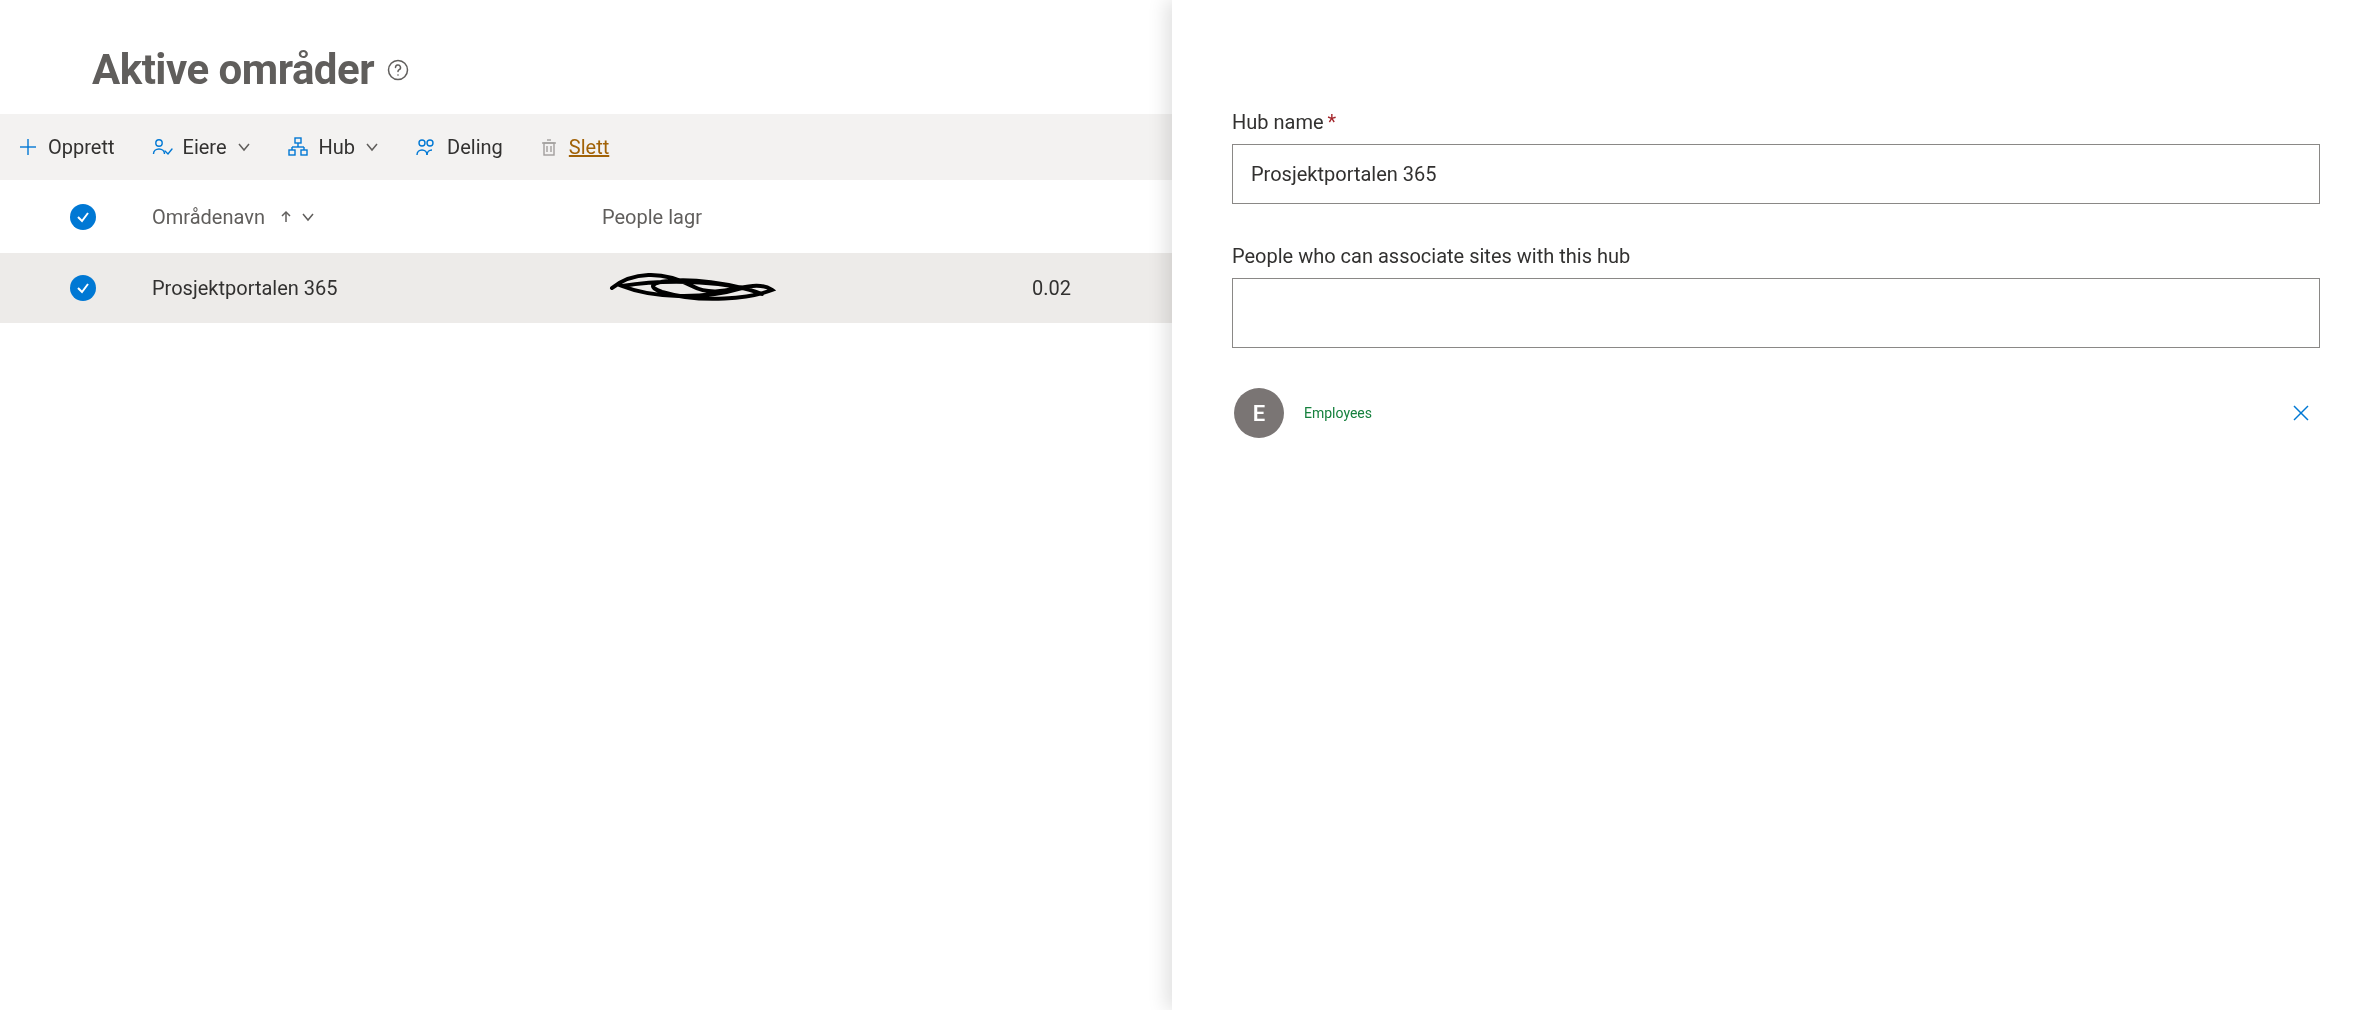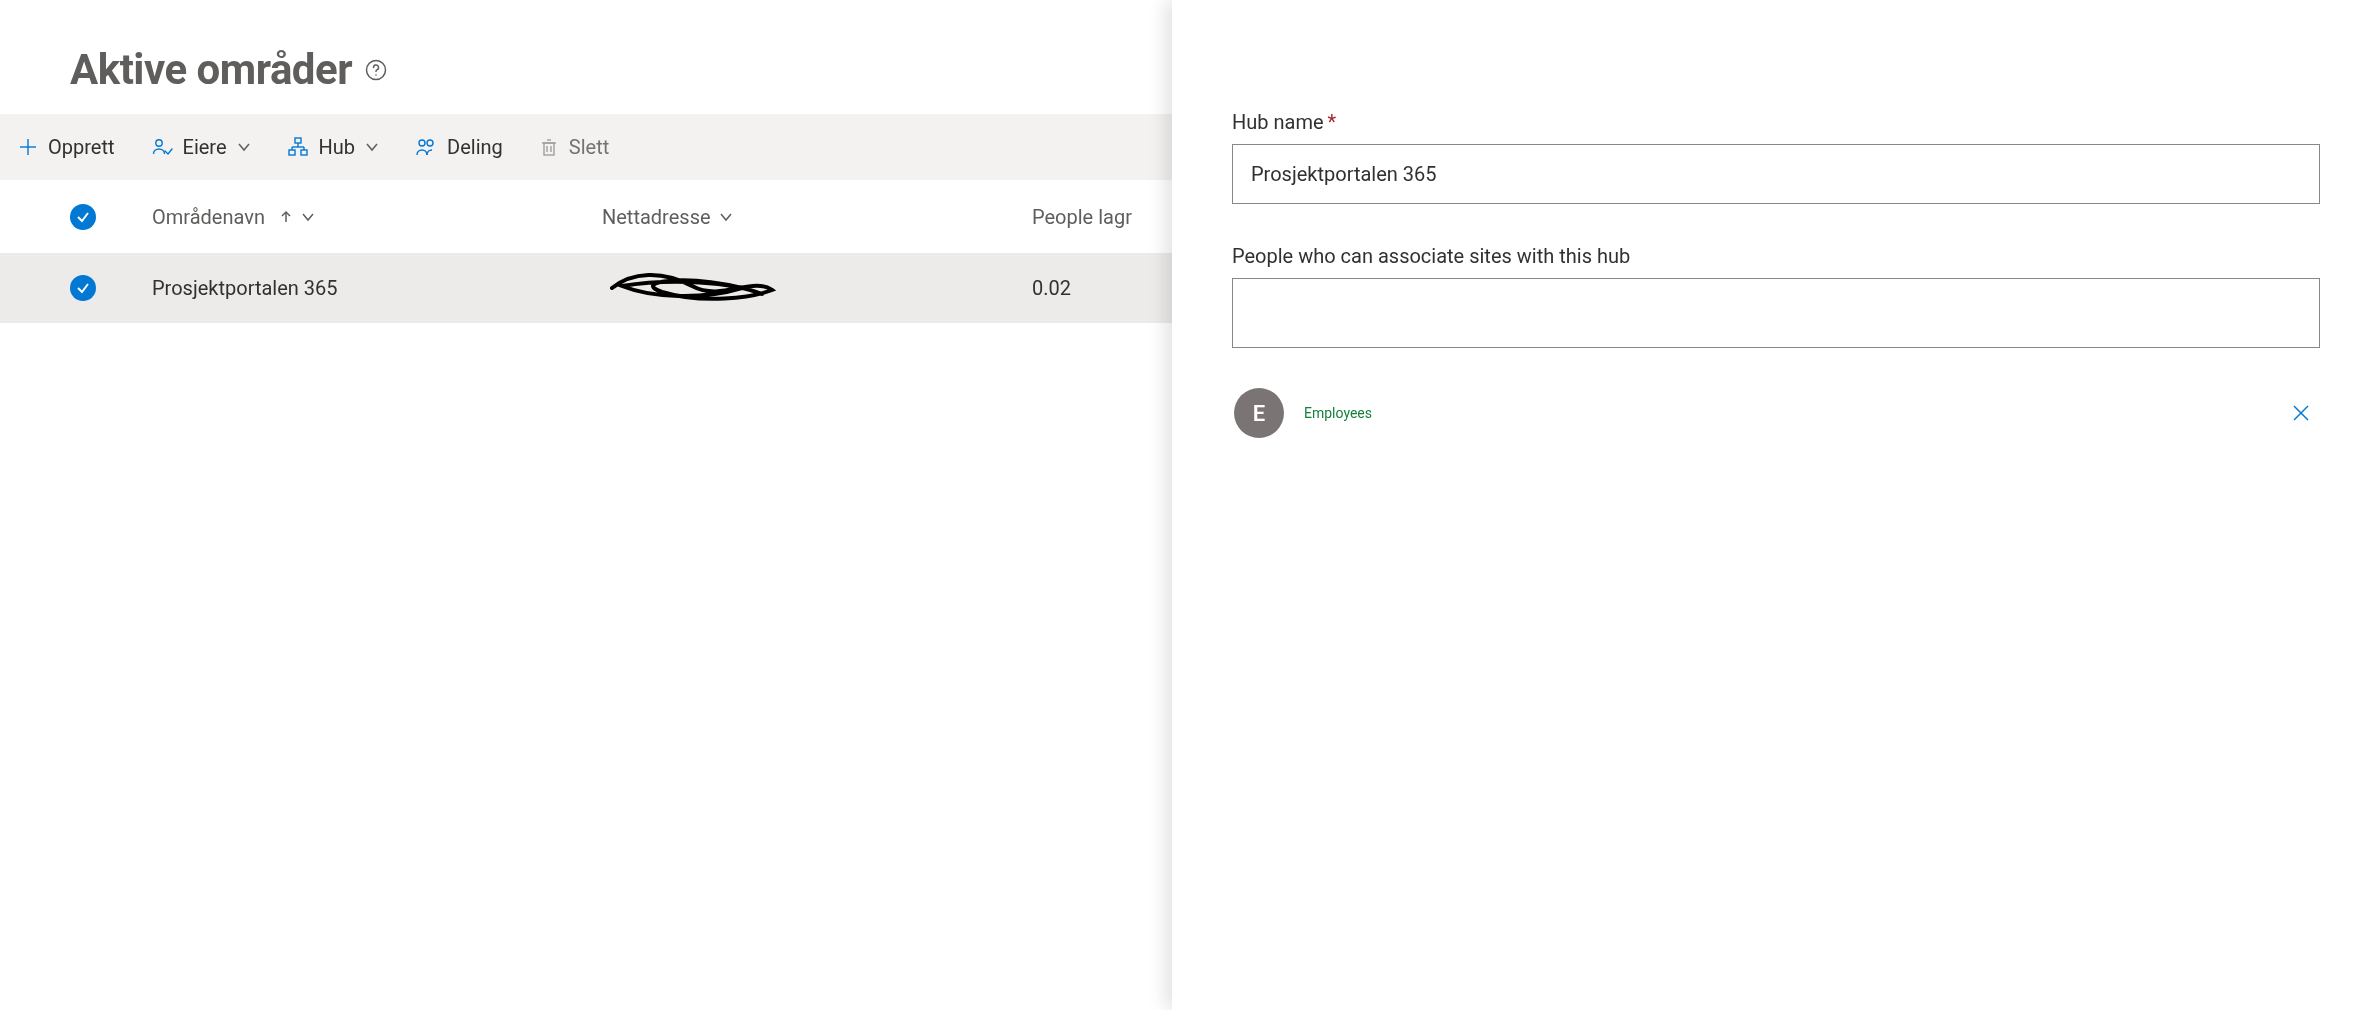--- a/index.html
+++ b/index.html
@@ -23,21 +23,21 @@
     position: relative;
     overflow: hidden;
   }
   .left-inner {
     padding: 0;
   }
   .page-title {
     font-size: 42px;
     font-weight: 700;
     color: #605e5c;
-    padding: 45px 0 20px 70px;
+    padding: 45px 0 20px 92px;
     display: flex;
     align-items: center;
     gap: 12px;
     letter-spacing: -0.5px;
   }
   .help-icon {
     display: inline-flex;
     width: 24px;
     height: 24px;
     align-items: center;
@@ -55,21 +55,22 @@
   .toolbar-btn {
     display: inline-flex;
     align-items: center;
     gap: 10px;
     font-size: 20px;
     color: #323130;
     cursor: pointer;
     padding: 6px 4px;
   }
   .toolbar-btn.disabled {
-    color: #737373;
+    color: #a16207;
+    text-decoration: underline;
   }
   .toolbar-icon { display:inline-flex; color:#0078d4; }
   .toolbar-btn.disabled .toolbar-icon { color:#a19f9d; }
   .chevron-icon { display:inline-flex; color:#605e5c; }
   .table-header {
     display:flex;
     align-items:center;
     height:73px;
     padding: 0 0 0 70px;
     font-size: 20px;
@@ -259,28 +260,20 @@
                 <line x1="7" y1="12" x2="7" y2="2"></line>
                 <polyline points="3,6 7,2 11,6"></polyline>
               </svg>
           </span>
           <span class="chevron-icon">
             <svg width="14" height="14" viewBox="0 0 14 14" stroke="currentColor" stroke-width="1.5" fill="none">
                 <polyline points="2,4 7,10 12,4"></polyline>
               </svg>
           </span>
         </div>
-        <div class="col-url">
-          <span>Nettadresse</span>
-          <span class="chevron-icon">
-            <svg width="14" height="14" viewBox="0 0 14 14" stroke="currentColor" stroke-width="1.5" fill="none">
-                <polyline points="2,4 7,10 12,4"></polyline>
-              </svg>
-          </span>
-        </div>
         <div class="col-store">
           <span>People lagr</span>
         </div>
       </div>
 
       <div class="table-row">
         <div class="col-check">
           <span class="check-circle">
             <svg width="16" height="16" viewBox="0 0 16 16" stroke="#ffffff" stroke-width="2" fill="none">
                 <polyline points="3,8 7,12 13,4"></polyline>

